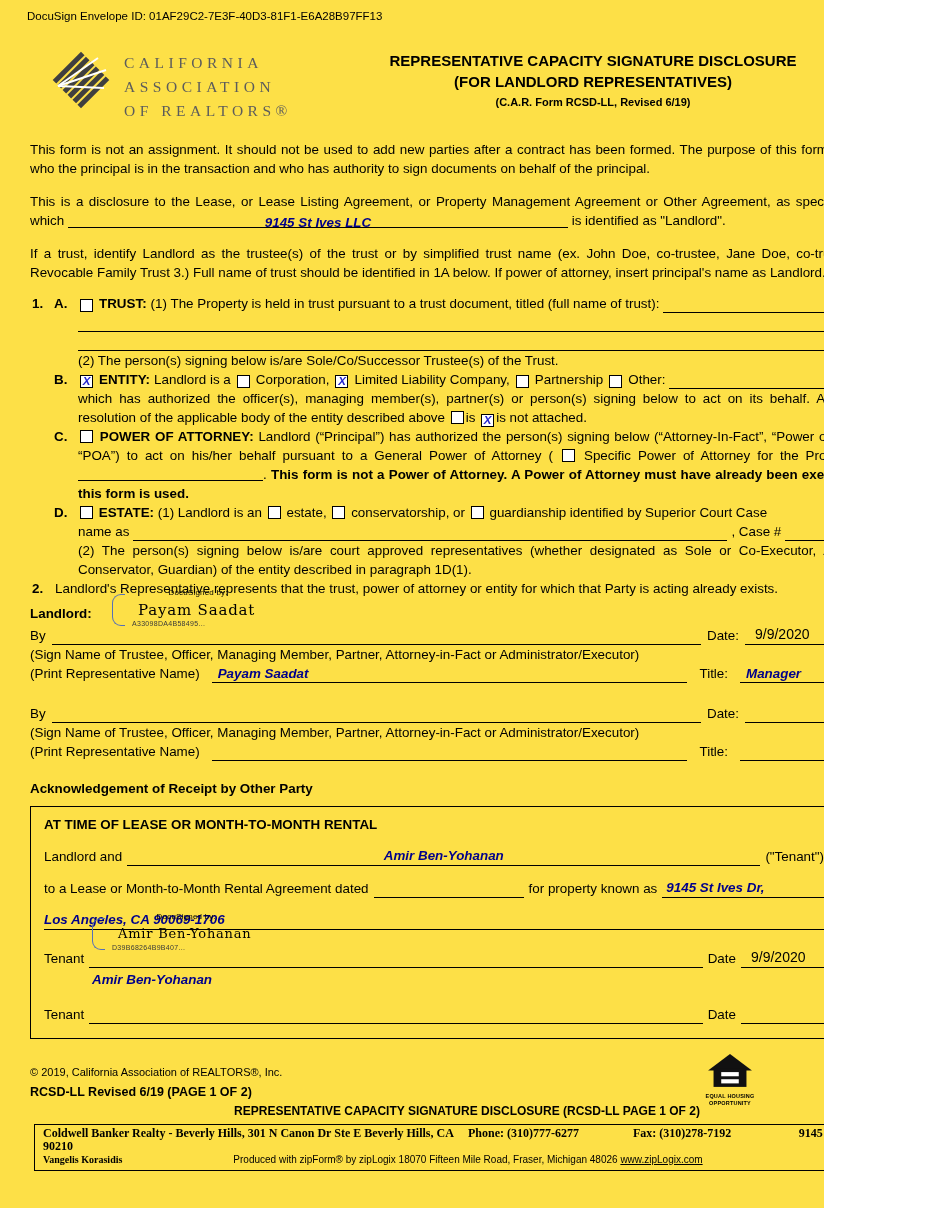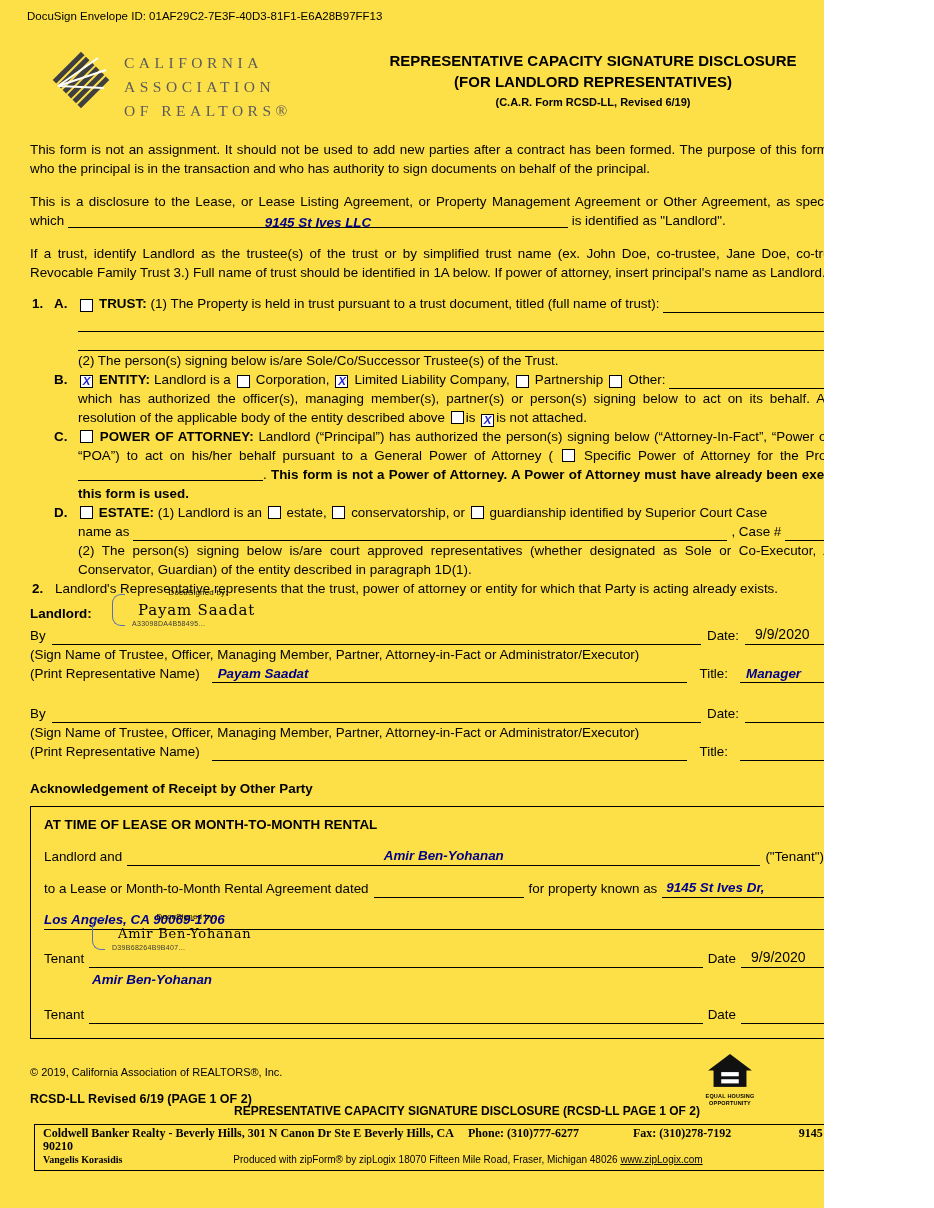--- a/index.html
+++ b/index.html
@@ -64,21 +64,21 @@
   .ack-h { font-weight:bold; margin:16px 0 8px; }
   .ackbox { border:1.6px solid #000; padding:8px 13px 14px; }
   .rowflex { display:flex; align-items:flex-end; gap:5px; margin-top:10px; height:22px; }
   .relrow { position:relative; }
   .tenant-row { margin-top:16px; }
   .print-name-row { margin-top:2px; padding-left:48px; height:20px; }
   .date-fill-box { width:150px; border-bottom:1.2px solid #000; height:20px; padding-left:10px; }
   .w150 { width:150px; }
 
   .copyright { margin-top:24px; font-size:11px; }
-  .revision { margin-top:8px; font-weight:bold; font-size:12.5px; }
+  .revision { margin-top:1px; font-weight:bold; font-size:12.5px; }
 
   .eho { position:absolute; right:62px; top:1054px; width:64px; text-align:center; }
   .eho-text { font-size:5.5px; line-height:6.5px; letter-spacing:0.2px; font-weight:bold; }
 
   .pagetitle { position:absolute; top:1102px; left:0; width:934px; text-align:center;
                font-weight:bold; font-size:12px; }
   .officebox { position:absolute; top:1124px; left:34px; width:868px; border:1.2px solid #000;
                padding:2px 8px 3px; }
   .of-row1 { display:flex; align-items:baseline; font-family:"Liberation Serif", serif;
              font-weight:bold; font-size:12px; line-height:13px; }

